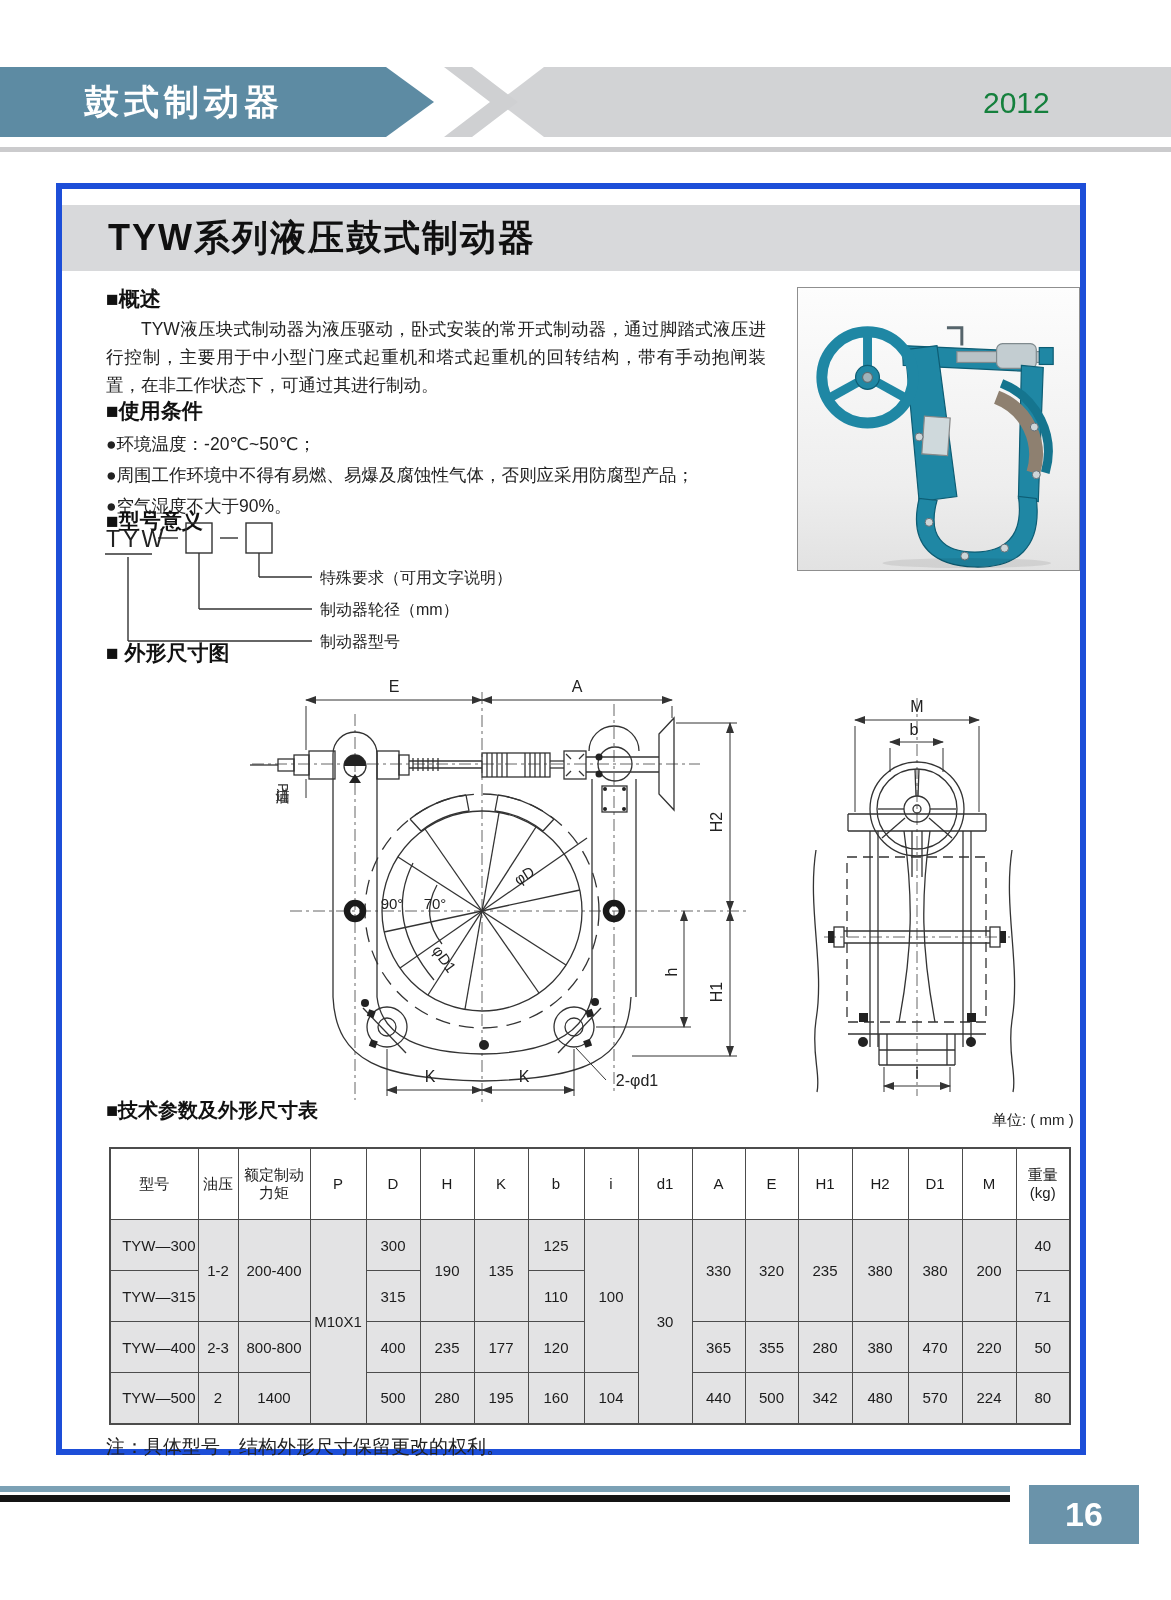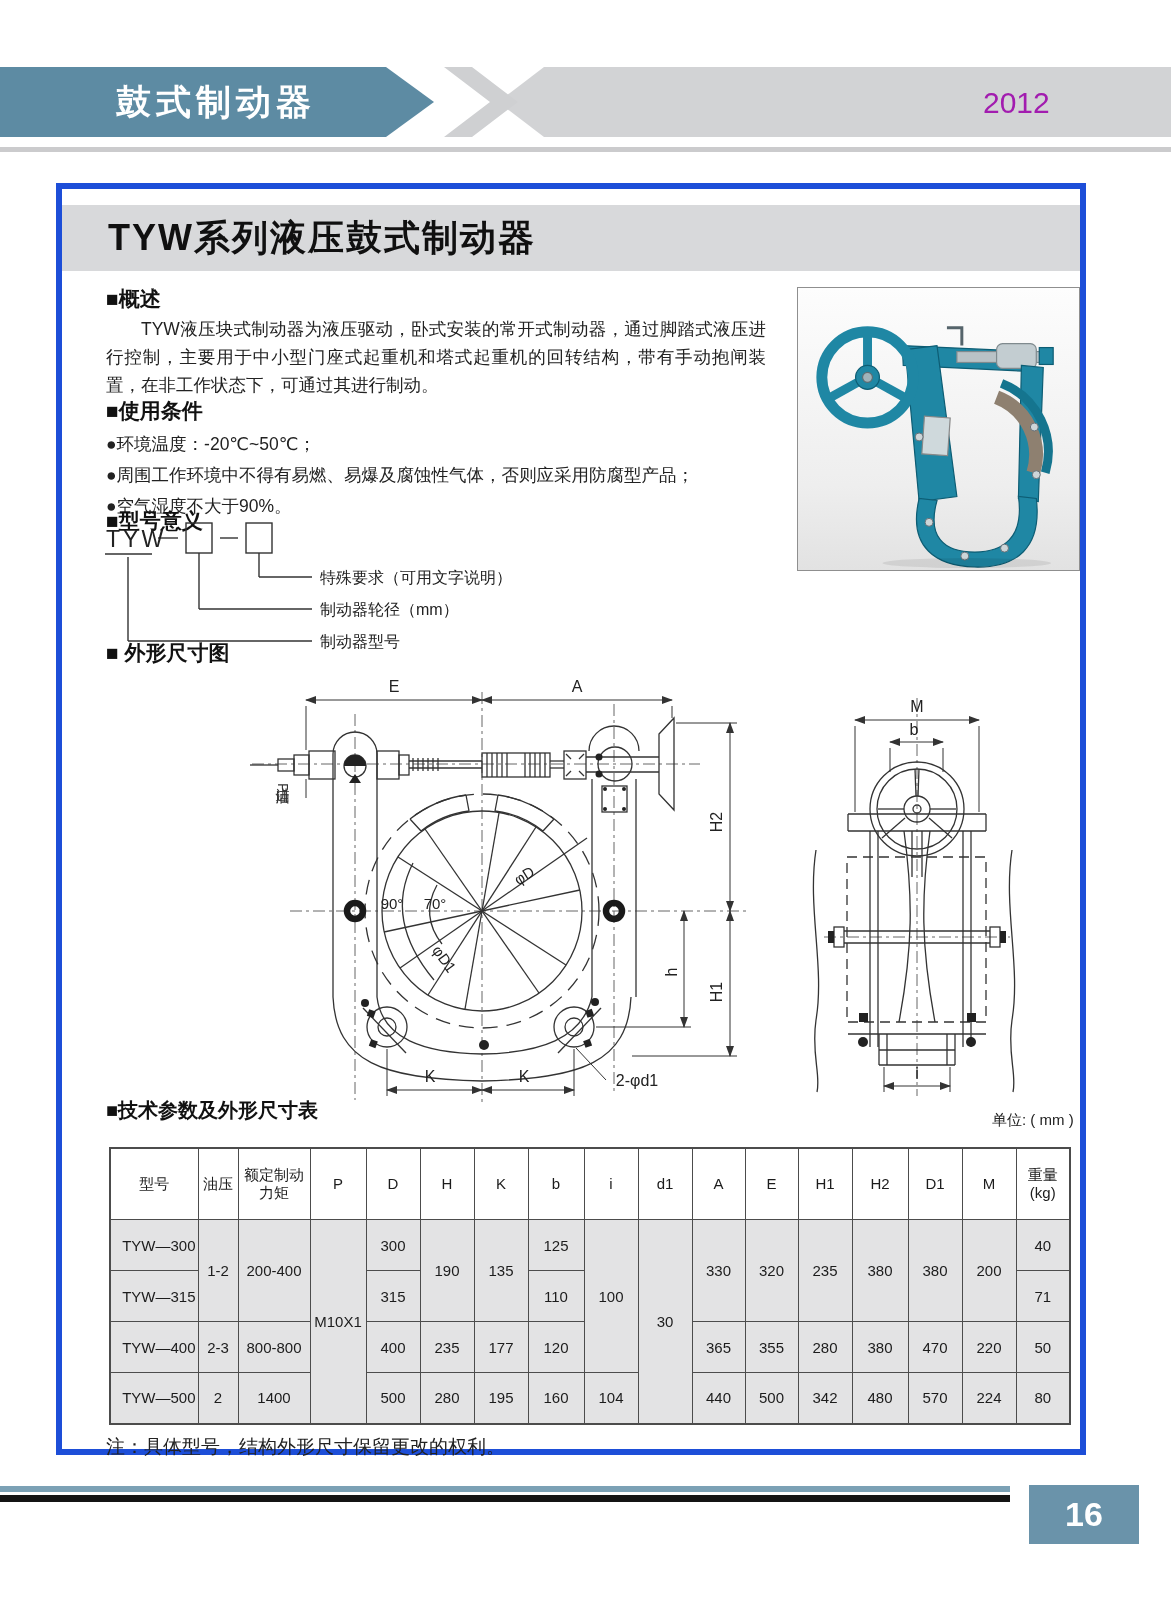--- a/index.html
+++ b/index.html
@@ -5,23 +5,23 @@
   html,body{margin:0;padding:0;background:#fff;}
   .page{position:relative;width:1171px;height:1600px;background:#fff;overflow:hidden;
         font-family:"Liberation Sans","DejaVu Sans",sans-serif;color:#1a1a1a;}
   
   .hd-band{position:absolute;left:498px;top:67px;height:70px;right:0;background:#d2d3d5;
            clip-path:polygon(46px 0,100% 0,100% 100%,46px 100%,0 50%);}
   .hd-chev{position:absolute;left:444px;top:67px;width:74px;height:70px;background:#cfd0d2;
            clip-path:polygon(0 0,28px 0,74px 50%,28px 100%,0 100%,46px 50%);}
   .hd-ribbon{position:absolute;left:0;top:67px;width:434px;height:70px;background:#5d8ba3;
            clip-path:polygon(0 0,386px 0,434px 50%,386px 100%,0 100%);
-           color:#fff;font-size:35px;font-weight:bold;line-height:70px;padding-left:116px;
+           color:#fff;font-size:35px;font-weight:bold;line-height:70px;padding-left:84px;
            letter-spacing:5px;box-sizing:border-box;}
-  .hd-year{position:absolute;left:983px;top:67px;height:70px;line-height:72px;font-size:30px;color:#a21caf;}
+  .hd-year{position:absolute;left:983px;top:67px;height:70px;line-height:72px;font-size:30px;color:#15803d;}
   .hd-subline{position:absolute;left:0;top:147px;width:100%;height:5px;background:#cbcbcd;}
   
   .box{position:absolute;left:56px;top:183px;width:1030px;height:1272px;border:6px solid #1d4ed8;
        background:#fff;box-sizing:border-box;}
   .title-band{position:absolute;left:0;top:16px;width:100%;height:66px;background:#d8d9db;}
   .doc-title{font-size:36px;font-weight:bold;line-height:66px;padding-left:46px;color:#101010;letter-spacing:2px;}
   .h2{position:absolute;left:44px;font-size:21px;font-weight:bold;color:#111;}
   .body-text{position:absolute;left:44px;top:126px;width:660px;font-size:17.5px;line-height:28px;
              text-indent:2em;color:#222;text-align:justify;}
   .bullets{position:absolute;left:44px;top:240px;font-size:17.5px;line-height:31px;color:#222;}

